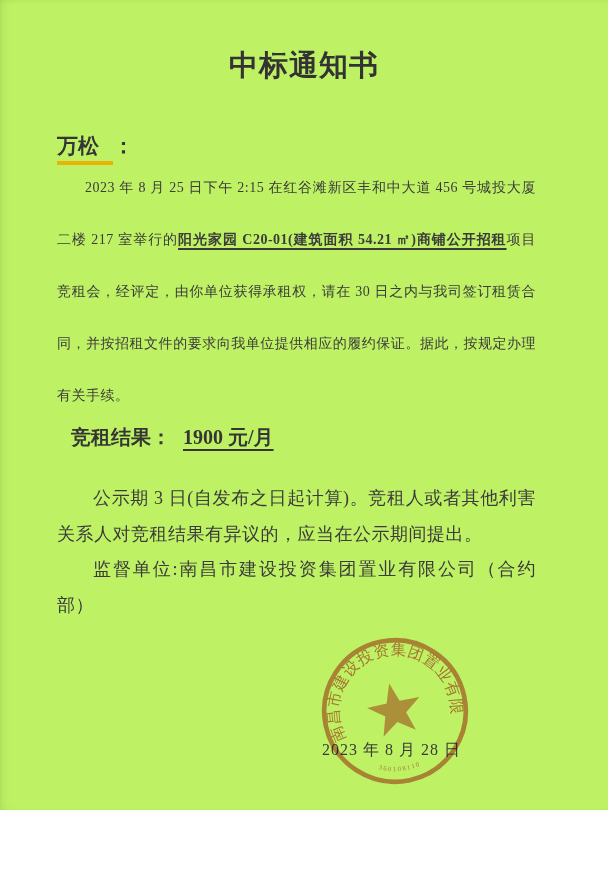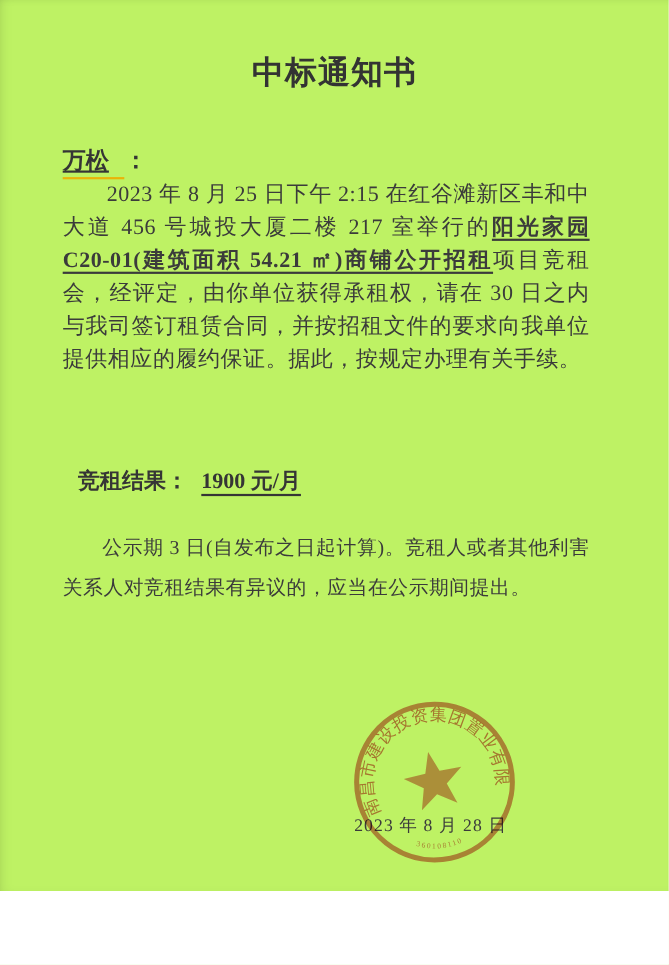--- a/index.html
+++ b/index.html
@@ -10,24 +10,24 @@
     font-family:"Liberation Serif","DejaVu Serif",serif;
     color:#3b3b3b;
     overflow:hidden;
   }
   .title {
     position:absolute; top:46px; left:0; width:100%; margin:0;
     text-align:center; font-size:29px; font-weight:bold; color:#333;
     letter-spacing:1px;
   }
   .salutation { position:absolute; top:132px; left:57px; font-size:21px; font-weight:bold; color:#353535; }
-  .addr { display:inline-block; border-bottom:2px solid #eab308; padding:0 14px 1px 0;text-decoration:underline; }
+  .addr { display:inline-block; border-bottom:4px solid #eab308; padding:0 14px 1px 0; }
   .para1 {
     position:absolute; top:162px; left:57px; width:479px; margin:0;
-    font-size:20px; line-height:30px; text-align:justify; text-indent:2em;
+    font-size:14px; line-height:52px; text-align:justify; text-indent:2em;
     letter-spacing:.5px;
   }
   .hl { font-weight:bold; text-decoration:underline; text-decoration-thickness:2px; text-underline-offset:4px; }
   .result { position:absolute; top:410px; left:57px; margin:14px; font-size:20px; font-weight:bold; color:#353535; }
   .result-value { text-decoration:underline; text-decoration-thickness:1.5px; text-underline-offset:5px; padding:0 12px; }
   .block2 { position:absolute; top:481px; left:57px; width:479px; font-size:18px; line-height:35.5px; }
   .block2 p { margin:0; text-indent:2em; text-align:justify; letter-spacing:.5px; }
   .sig-lessor { position:absolute; top:701px; left:183px; font-size:19px; letter-spacing:.5px; }
   .sig-date  { position:absolute; top:740px; left:322px; font-size:16px; letter-spacing:1px; }
   .seal {
@@ -50,20 +50,21 @@
   <p class="para1">
     <span>2023 年 8 月 25 日下午 2:15 在红谷滩新区丰和中大道 456 号城投大厦二楼 217 室举行的</span><span class="hl">阳光家园 C20-01(建筑面积 54.21 ㎡)商铺公开招租</span><span>项目竞租会，经评定，由你单位获得承租权，请在 30 日之内与我司签订租赁合同，并按招租文件的要求向我单位提供相应的履约保证。据此，按规定办理有关手续。</span>
   </p>
 
   <p class="result">
     <span>竞租结果：</span><span class="result-value">1900 元/月</span>
   </p>
 
   <div class="block2">
     <p>公示期 3 日(自发布之日起计算)。竞租人或者其他利害关系人对竞租结果有异议的，应当在公示期间提出。</p>
+    <p>监督单位:南昌市建设投资集团置业有限公司（合约部）</p>
   </div>
 
   <div class="sig-date">2023 年 8 月 28 日</div>
 
   <svg class="seal" viewBox="0 0 150 150" aria-hidden="true">
     <defs>
       <path id="arc-company" d="M 24.3,93.5 A 54,54 0 1 1 125.7,93.5" fill="none"></path>
       <path id="arc-number" d="M 37.7,119.4 A 58,58 0 0 0 112.3,119.4" fill="none"></path>
     </defs>
     <g transform="rotate(-12 75 75)">

